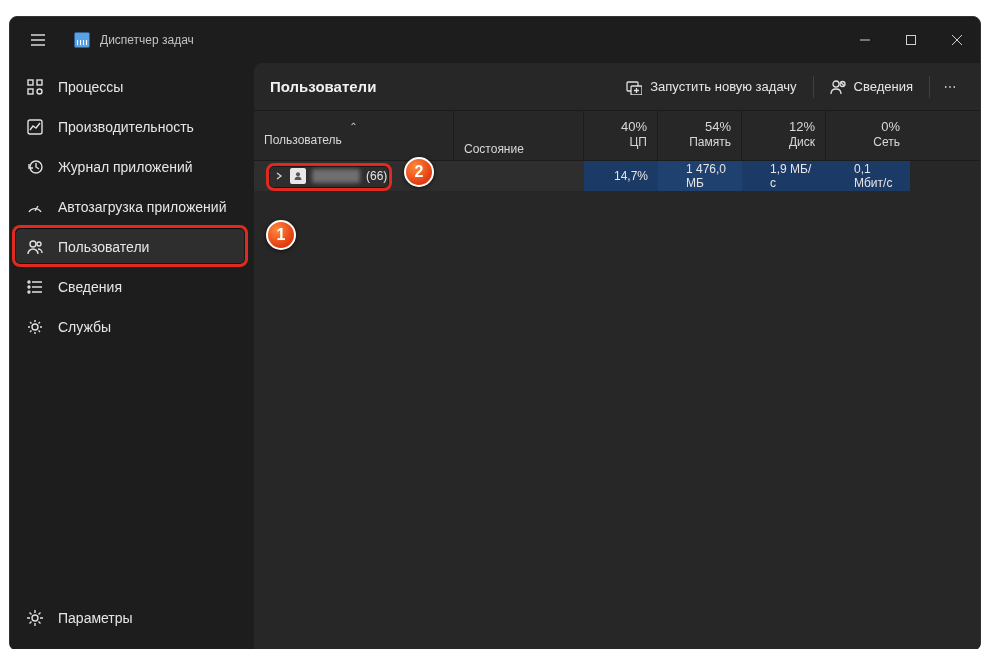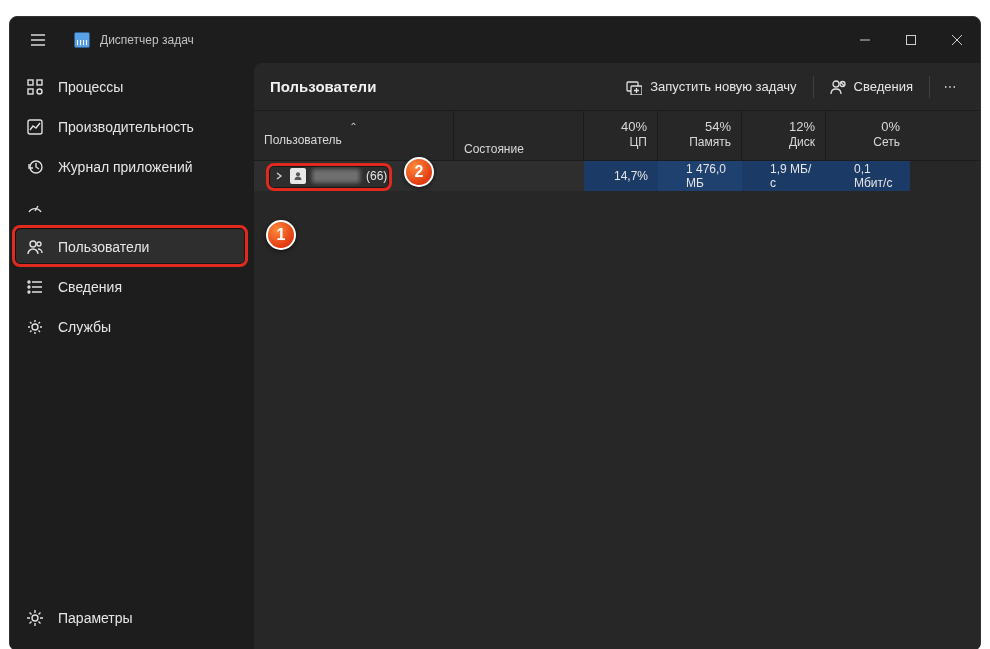--- a/index.html
+++ b/index.html
@@ -297,20 +297,21 @@
           </span>
         <span>Журнал приложений</span>
       </div>
       <div class="nav-item">
         <span class="ic">
             <svg viewBox="0 0 18 18" stroke-width="1.4">
               <path d="M3 14 A7 7 0 0 1 15 14"></path>
               <line x1="9" y1="13" x2="12" y2="8"></line>
             </svg>
           </span>
+        <span>Автозагрузка приложений</span>
       </div>
       <div class="nav-item active">
         <span class="ic">
             <svg viewBox="0 0 18 18" stroke-width="1.4">
               <circle cx="7" cy="6" r="3"></circle>
               <path d="M2 16c0-3 2.5-5 5-5s5 2 5 5"></path>
               <circle cx="13" cy="6" r="2"></circle>
               <path d="M12 11c2 0 4 1.5 4 4"></path>
             </svg>
           </span>

